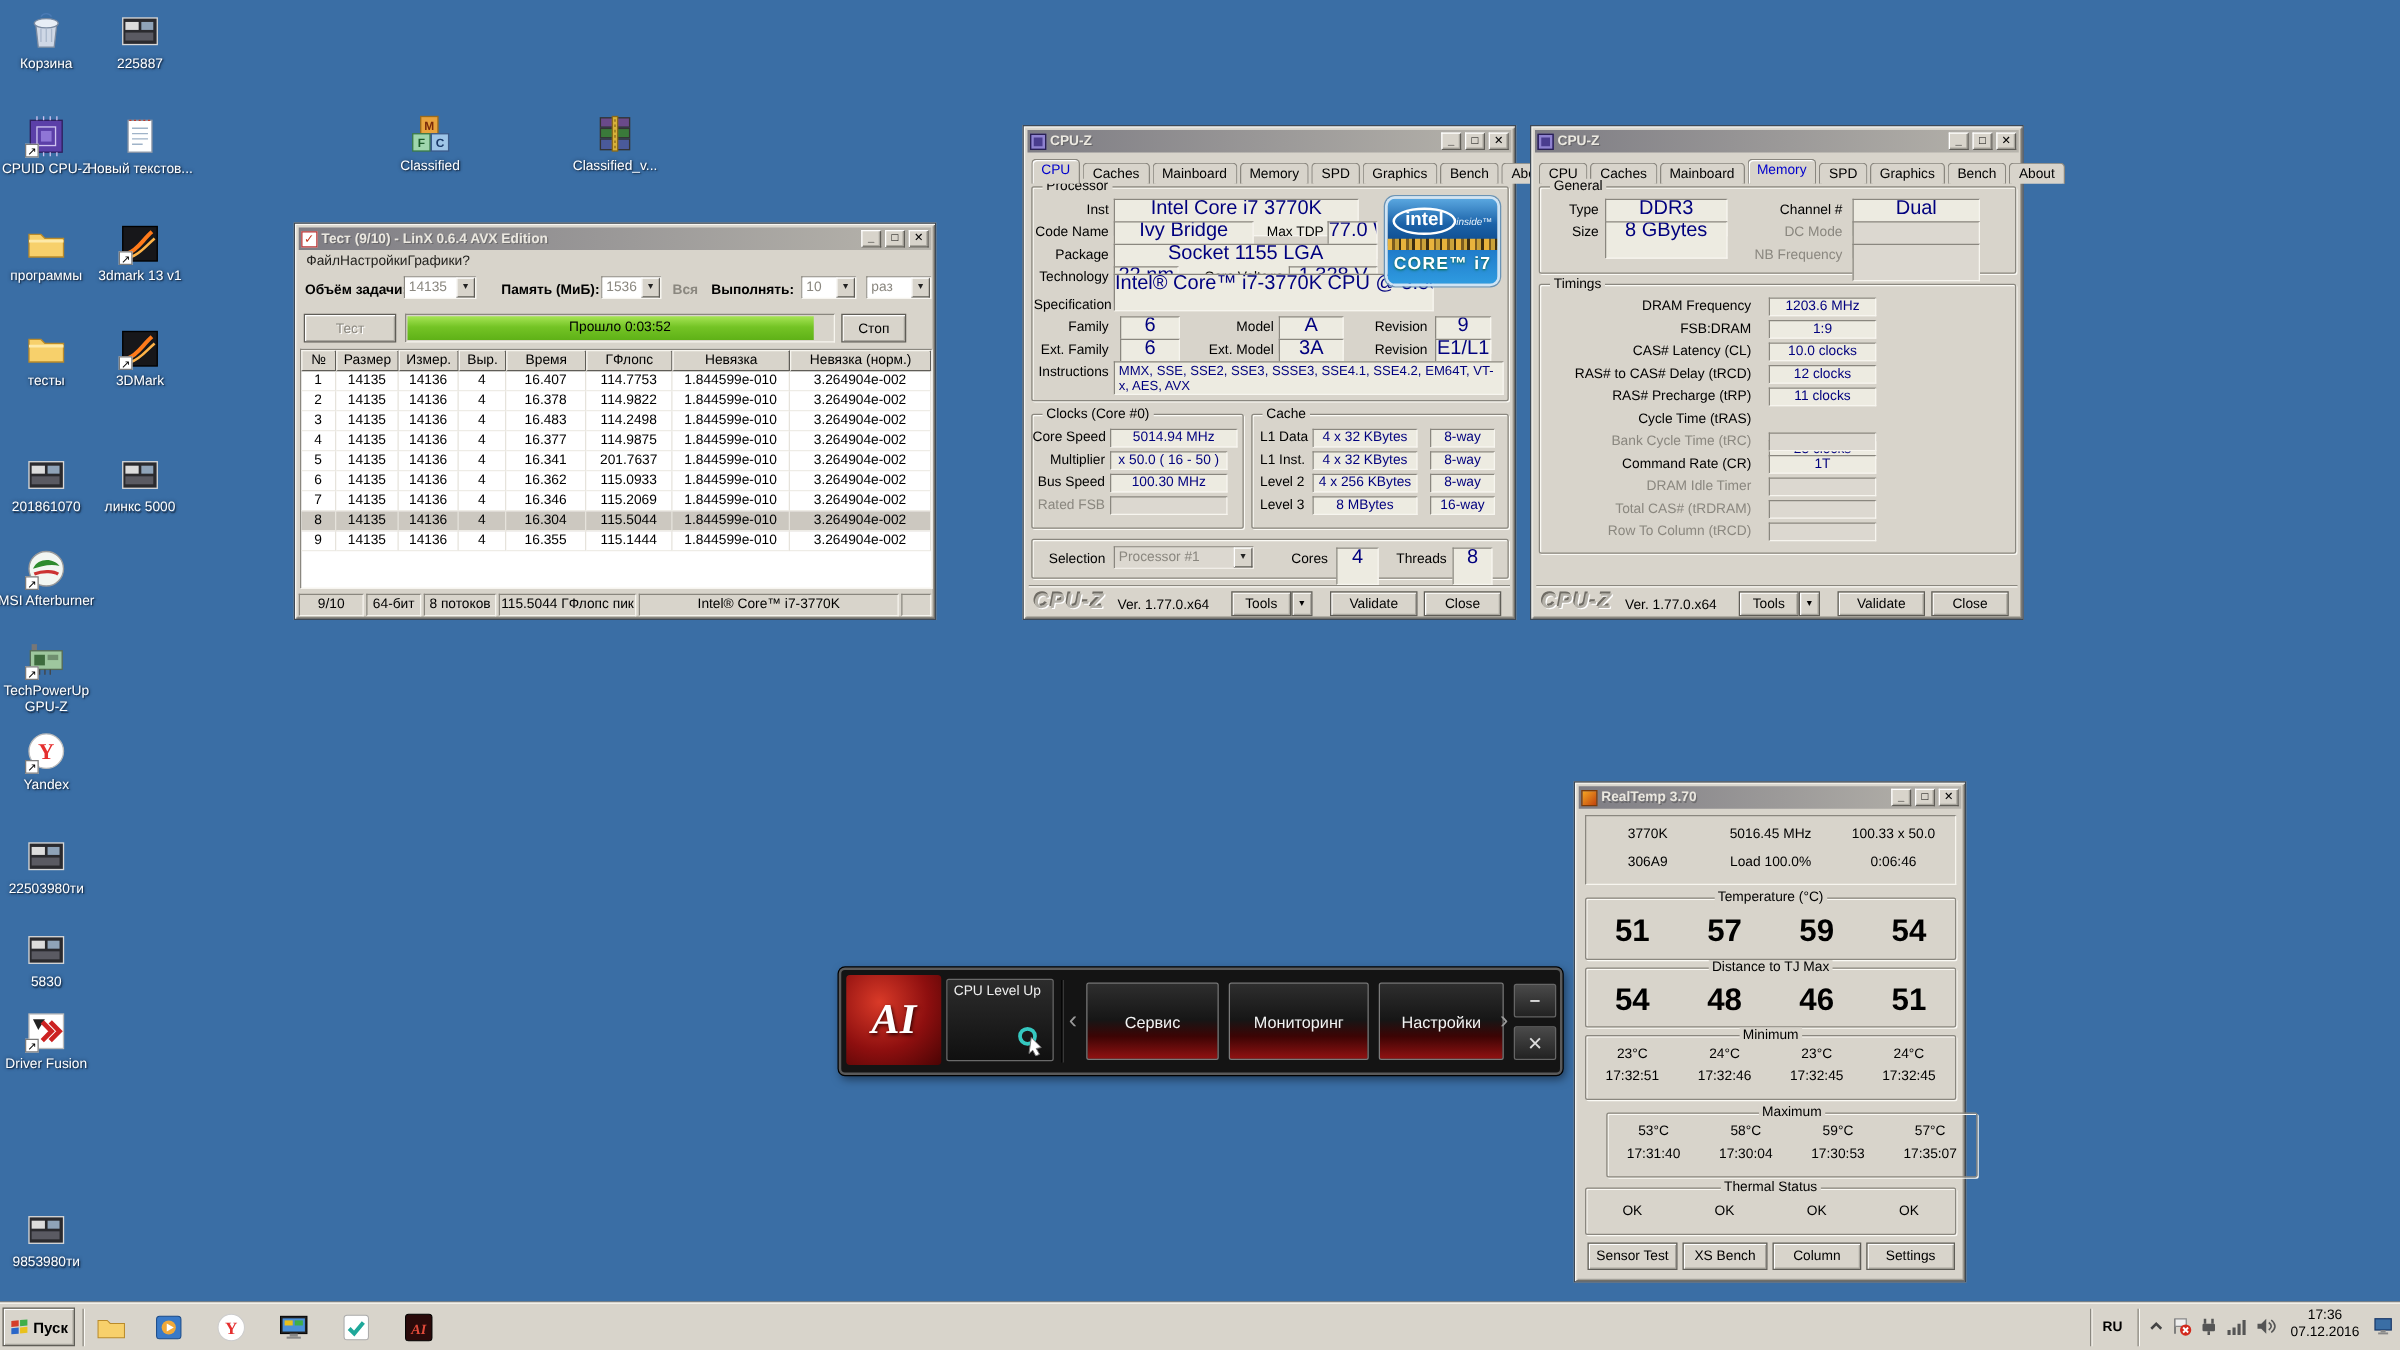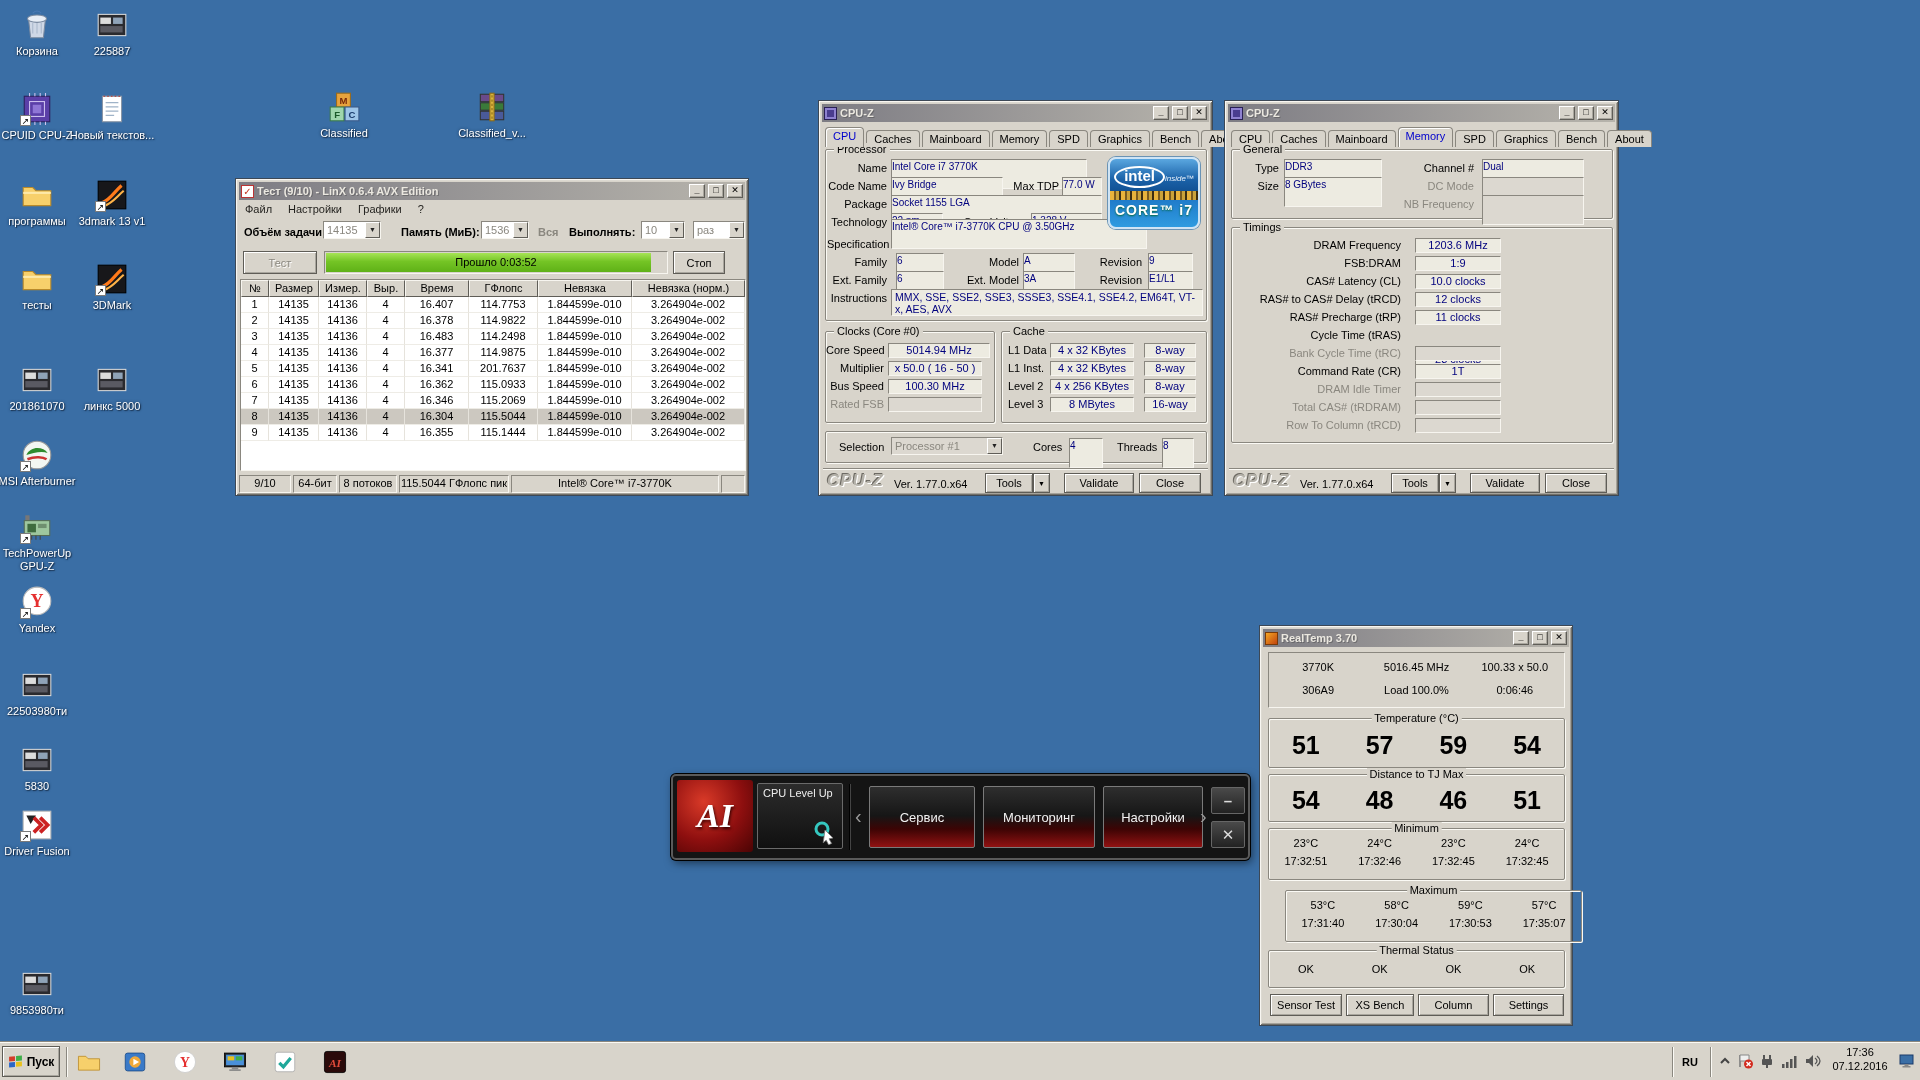--- a/index.html
+++ b/index.html
@@ -14,33 +14,33 @@
   .ttl{color:#ebe8e0;font-weight:bold;flex:1;white-space:nowrap;overflow:hidden;font-size:11px;text-shadow:1px 1px 0 rgba(60,60,60,.4)}
   .wbtn{width:16px;height:14px;background:#d8d4cb;border:1px solid;border-color:#fff #5f5d57 #5f5d57 #fff;
     box-shadow:inset -1px -1px 0 #a9a69e;font-size:9px;line-height:11px;text-align:center;font-weight:bold;color:#000;flex:none}
   .wicon{width:13px;height:13px;flex:none}
   
   .lbl{position:absolute;height:14px;line-height:14px;white-space:nowrap}
   .lbl.b{font-weight:bold}
   .lbl.r{text-align:right}
   .gray{color:#8a877f}
   .fld{position:absolute;height:30px;background:#edebe1;border:1px solid;border-color:#8a877f #f7f5ef #f7f5ef #8a877f;
-    color:#00007e;text-align:left;line-height:13px;font-size:10px;white-space:nowrap;overflow:hidden}
+    color:#00007e;text-align:center;line-height:13px;font-size:16px;white-space:nowrap;overflow:hidden}
   .fld.dis{background:#dcd8d0;color:#8a877f}
   .btn{position:absolute;background:#d8d4cb;border:1px solid #5f5d57;
     box-shadow:inset 1px 1px 0 #fff,inset -1px -1px 0 #a9a69e;display:flex;align-items:center;justify-content:center;font-size:11px}
   .btn.dis{color:#8a877f;text-shadow:1px 1px 0 #fff}
   .gbox{position:absolute;border:1px solid #8a877f;box-shadow:inset 1px 1px 0 #fbfaf5,1px 1px 0 #fbfaf5;border-radius:2px}
   .leg{position:absolute;top:-7px;left:8px;background:#d8d4cb;padding:0 3px;line-height:13px;white-space:nowrap}
   .leg.c{left:50%;transform:translateX(-50%)}
   .combo{position:absolute;display:flex;border:1px solid;border-color:#8a877f #f7f5ef #f7f5ef #8a877f;background:#fff;height:18px}
   .cval{flex:1;padding:1px 3px;color:#8a877f;line-height:14px;background:#fff;white-space:nowrap;overflow:hidden}
   .carr{width:15px;background:#d8d4cb;border:1px solid;border-color:#fff #5f5d57 #5f5d57 #fff;font-size:7px;line-height:14px;text-align:center;color:#222;flex:none}
   
-  .menubar{position:absolute;left:4px;top:21px;height:18px;display:flex;gap:16px;padding-left:5px;align-items:center}
+  .menubar{position:absolute;left:4px;top:21px;height:18px;display:flex;padding-left:5px;align-items:center}
   .mitem{color:#201f1c}
   .ptrack{position:absolute;border:1px solid;border-color:#8a877f #f7f5ef #f7f5ef #8a877f;background:#d8d4cb}
   .pfill{position:absolute;left:1px;top:1px;bottom:1px;background:linear-gradient(180deg,#a6e455,#74c425 45%,#5fb117)}
   .ptext{position:absolute;inset:0;text-align:center;line-height:21px;color:#000}
   #linx-table{position:absolute;left:4px;top:100px;width:506px;height:192px;background:#fff;
     border:1px solid;border-color:#8a877f #f7f5ef #f7f5ef #8a877f;overflow:hidden}
   .trow{display:flex;height:16px}
   .trow.thead{height:17px}
   .trow.sel{background:#ccc8c0}
   .hcell{background:#d8d4cb;border:1px solid;border-color:#f7f5ef #5f5d57 #5f5d57 #f7f5ef;text-align:center;line-height:14px;flex:none}
@@ -437,21 +437,21 @@
         <div class="tab">Memory</div>
         <div class="tab">SPD</div>
         <div class="tab">Graphics</div>
         <div class="tab">Bench</div>
         <div class="tab">About</div>
       </div>
 
     <div class="gbox" style="left:6px;top:48px;width:382px;height:172px">
       <span class="leg">Processor</span>
     </div>
-    <div class="lbl r" style="left:8px;top:60px;width:60px">Name</div>
+    <div class="lbl r" style="left:8px;top:60px;width:60px">Inst</div>
     <div class="fld" style="left:72px;top:58px;width:196px">Intel Core i7 3770K</div>
     <div class="lbl r" style="left:8px;top:78px;width:60px">Code Name</div>
     <div class="fld" style="left:72px;top:76px;width:112px">Ivy Bridge</div>
     <div class="lbl r" style="left:186px;top:78px;width:54px">Max TDP</div>
     <div class="fld" style="left:243px;top:76px;width:40px">77.0 W</div>
     <div class="lbl r" style="left:8px;top:96px;width:60px">Package</div>
     <div class="fld" style="left:72px;top:94px;width:211px">Socket 1155 LGA</div>
     <div class="lbl r" style="left:8px;top:114px;width:60px">Technology</div>
     <div class="fld" style="left:72px;top:112px;width:52px">22 nm</div>
     <div class="lbl r" style="left:128px;top:114px;width:80px">Core Voltage</div>

